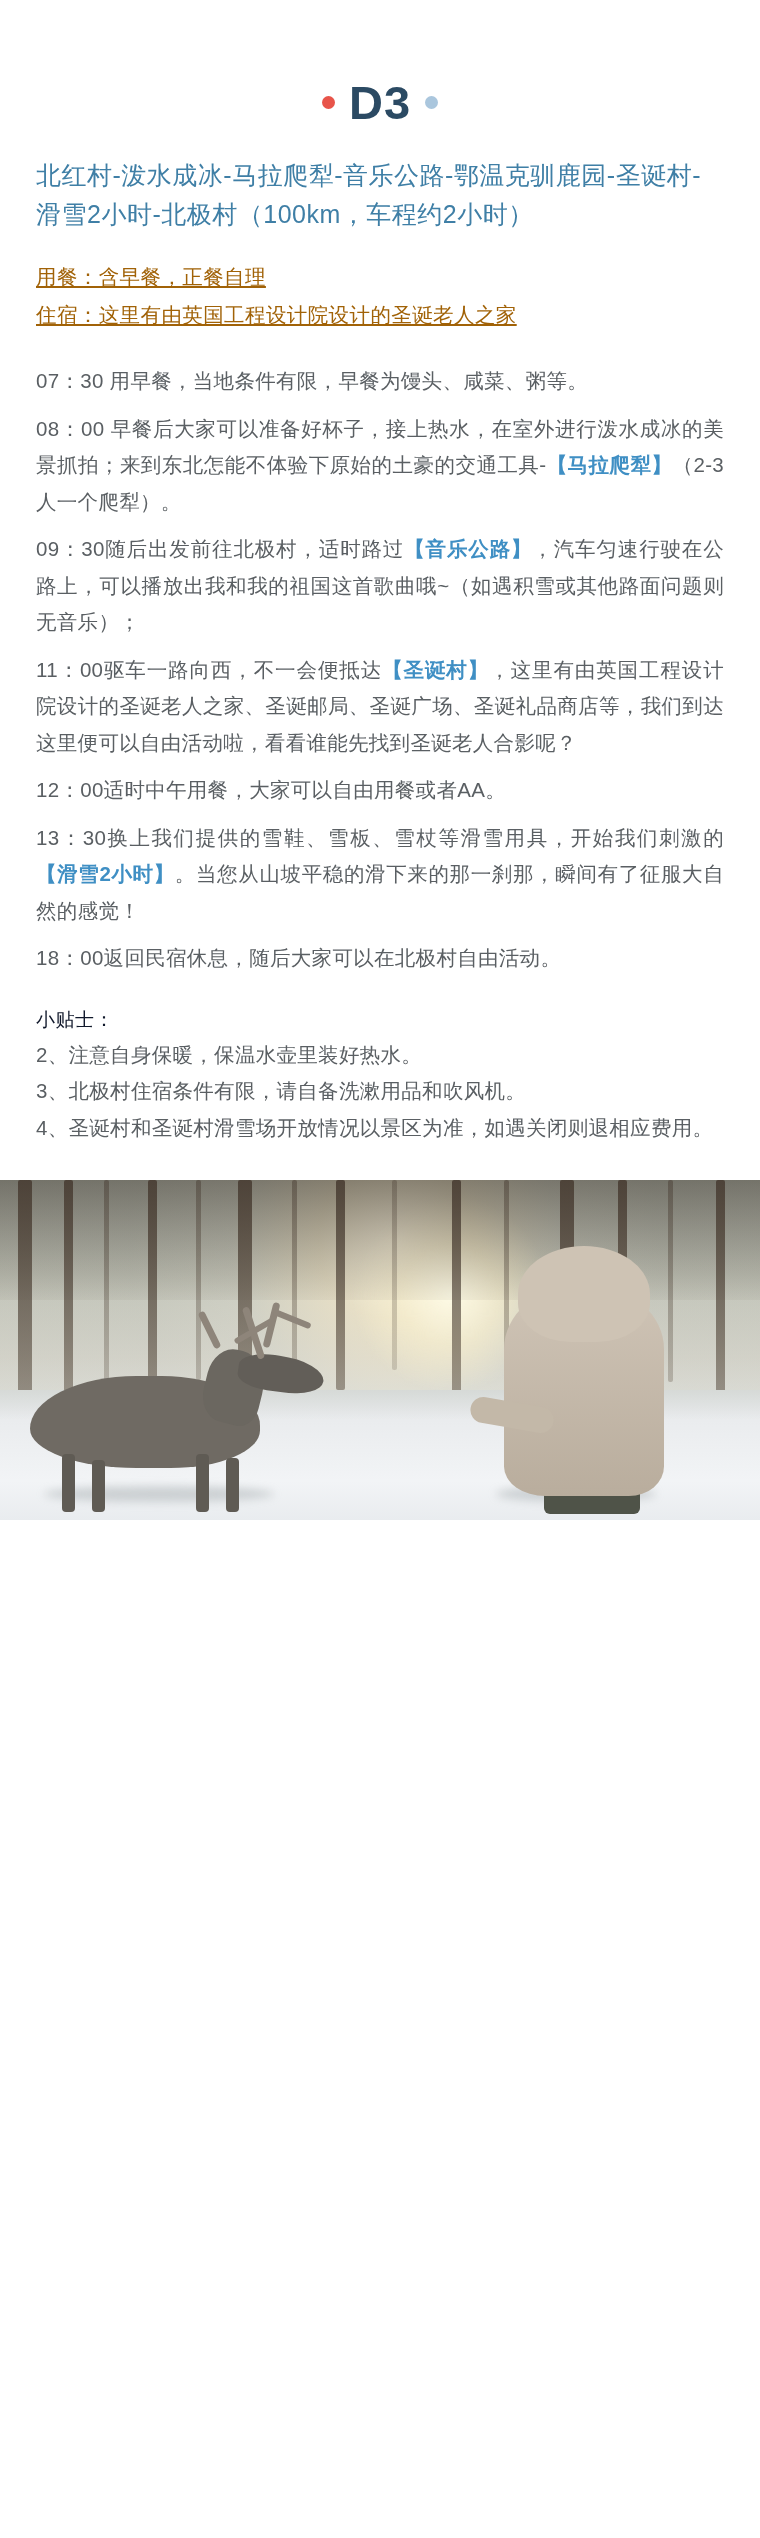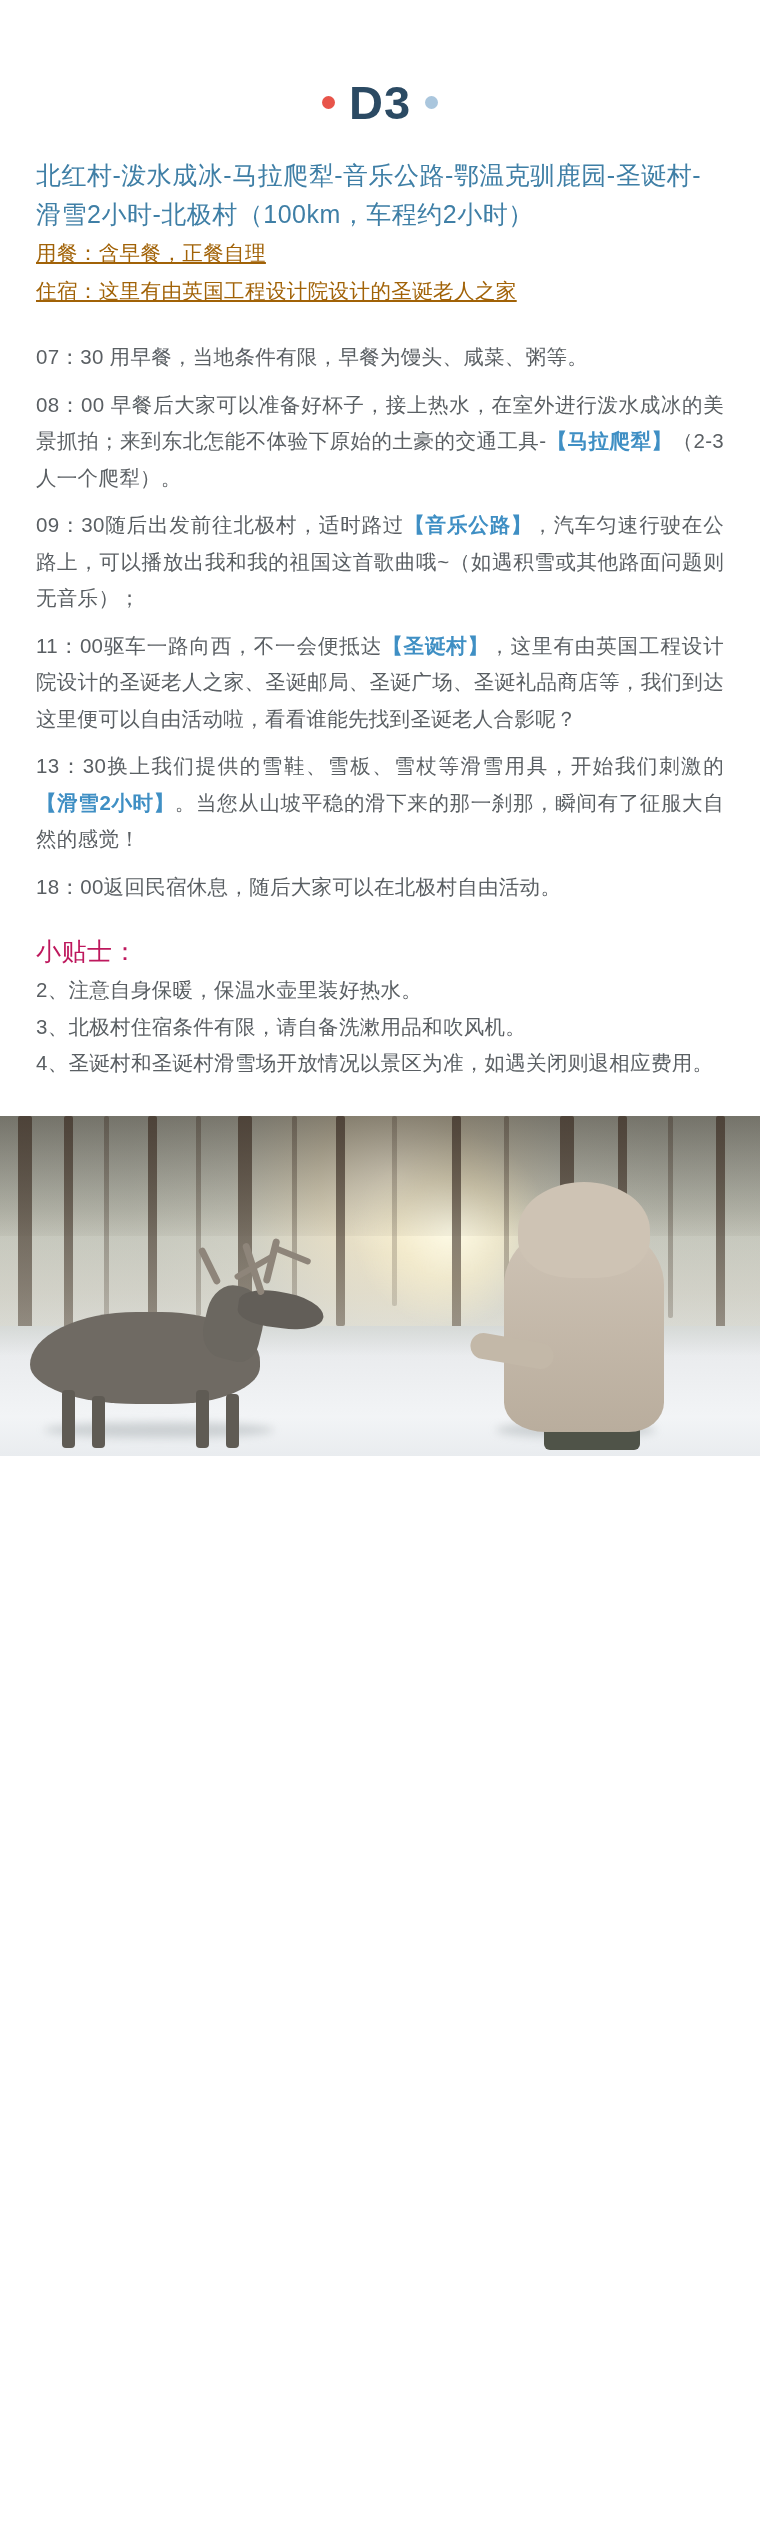--- a/index.html
+++ b/index.html
@@ -45,20 +45,21 @@
     letter-spacing: 1px;
     line-height: 1;
     font-family: "Liberation Sans", sans-serif;
   }
   
   .headline {
     font-size: 25px;
     line-height: 1.55;
     color: #3f7fa6;
     letter-spacing: 0.5px;
+    margin-bottom: 24px;
   }
   .meta-line {
     font-size: 20.5px;
     line-height: 1.9;
     color: #a16207;
     letter-spacing: 0.4px;
     text-decoration: underline;
   }
   .meta-block {
     margin-bottom: 28px;
@@ -74,22 +75,22 @@
     letter-spacing: 0.3px;
     margin: 11px 0 2px 0;
     text-align: justify;
   }
   .hl {
     color: #3f8fc4;
     font-weight: bold;
   }
   
   .tips-title {
-    font-size: 25px;
-    color: #be185d;
+    font-size: 19px;
+    color: #0f172a;
     letter-spacing: 0.5px;
     margin-bottom: 4px;
   }
   .tip {
     font-size: 20.5px;
     line-height: 1.78;
     color: #5a5f63;
     letter-spacing: 0.3px;
     margin: 0;
     text-align: justify;
@@ -264,20 +265,21 @@
     <div class="meta-block">
       <div class="meta-line">用餐：含早餐，正餐自理</div>
       <div class="meta-line">住宿：这里有由英国工程设计院设计的圣诞老人之家</div>
     </div>
 
     <div class="itinerary">
         <div class="para"><span>07：30  用早餐，当地条件有限，早餐为馒头、咸菜、粥等。</span></div>
         <div class="para"><span>08：00  早餐后大家可以准备好杯子，接上热水，在室外进行泼水成冰的美景抓拍；来到东北怎能不体验下原始的土豪的交通工具-</span><span class="hl">【马拉爬犁】</span><span>（2-3人一个爬犁）。</span></div>
         <div class="para"><span>09：30随后出发前往北极村，适时路过</span><span class="hl">【音乐公路】</span><span>，汽车匀速行驶在公路上，可以播放出我和我的祖国这首歌曲哦~（如遇积雪或其他路面问题则无音乐）；</span></div>
         <div class="para"><span>11：00驱车一路向西，不一会便抵达</span><span class="hl">【圣诞村】</span><span>，这里有由英国工程设计院设计的圣诞老人之家、圣诞邮局、圣诞广场、圣诞礼品商店等，我们到达这里便可以自由活动啦，看看谁能先找到圣诞老人合影呢？</span></div>
+        <div class="para"><span>12：00适时中午用餐，大家可以自由用餐或者AA。</span></div>
         <div class="para"><span>13：30换上我们提供的雪鞋、雪板、雪杖等滑雪用具，开始我们刺激的</span><span class="hl">【滑雪2小时】</span><span>。当您从山坡平稳的滑下来的那一刹那，瞬间有了征服大自然的感觉！</span></div>
         <div class="para"><span>18：00返回民宿休息，随后大家可以在北极村自由活动。</span></div>
       </div>
 
     <div class="tips-block">
       <div class="tips-title">小贴士：</div>
       <div id="tips-list">
           <div class="tip">2、注意自身保暖，保温水壶里装好热水。</div>
           <div class="tip">3、北极村住宿条件有限，请自备洗漱用品和吹风机。</div>
           <div class="tip">4、圣诞村和圣诞村滑雪场开放情况以景区为准，如遇关闭则退相应费用。</div>

